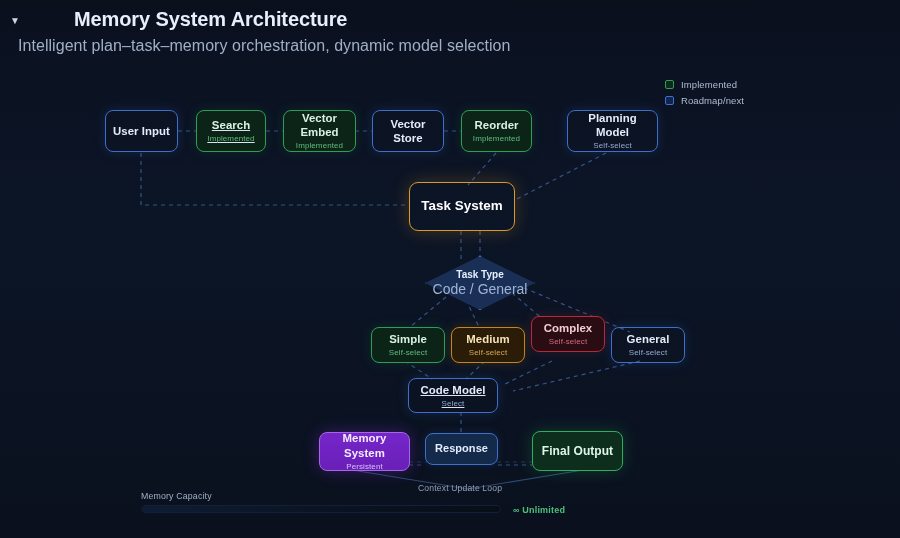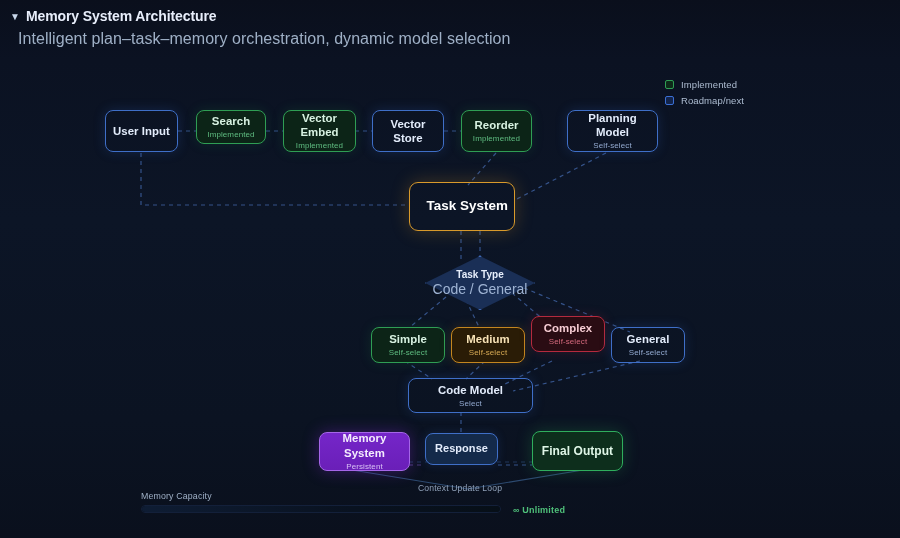--- a/index.html
+++ b/index.html
@@ -44,24 +44,25 @@
     align-items: center;
     gap: 6px;
   }
   .caret {
     font-size: 10px;
     line-height: 1;
     color: #c8d6ea;
     transform: translateY(1px);
   }
   .title {
-    font-size: 14px;
+    font-size: 20px;
     font-weight: bold;
     letter-spacing: -0.1px;
     color: #e8eefb;
+    margin-left: 48px;
   }
   .subtitle {
     margin-top: 6px;
     margin-left: 8px;
     font-size: 16px;
     color: #9fb0c6;
     letter-spacing: 0.05px;
   }
 
   
@@ -342,21 +343,21 @@
 
     <path class="es" d="M352,470 L468,489 L583,470"></path>
 
     <path class="e" d="M409,462 L532,462" opacity="0.55"></path>
   </svg>
 
   <div class="node n-blue" style="left:105px; top:110px; width:73px; height:42px;">
     <span class="nlabel">User Input</span>
   </div>
 
-  <div class="node n-green" style="left:196px; top:110px; width:70px; height:34px;">
+  <div class="node n-green" style="left:196px; top:110px; width:70px; height:42px;text-decoration:underline;">
     <span class="nlabel">Search</span>
     <span class="nsub">Implemented</span>
   </div>
 
   <div class="node n-green" style="left:283px; top:110px; width:73px; height:42px;">
     <span class="nlabel">Vector Embed</span>
     <span class="nsub">Implemented</span>
   </div>
 
   <div class="node n-blue" style="left:372px; top:110px; width:72px; height:42px;">
@@ -366,21 +367,21 @@
   <div class="node n-green" style="left:461px; top:110px; width:71px; height:42px;">
     <span class="nlabel">Reorder</span>
     <span class="nsub">Implemented</span>
   </div>
 
   <div class="node n-blue" style="left:567px; top:110px; width:91px; height:42px;">
     <span class="nlabel">Planning Model</span>
     <span class="nsub">Self-select</span>
   </div>
 
-  <div class="node n-accent" style="left:409px; top:182px; width:106px; height:49px;align-items:flex-end;">
+  <div class="node n-accent" style="left:409px; top:182px; width:106px; height:49px;">
     <span class="nlabel">Task System</span>
   </div>
 
   <div class="diamond-wrap" style="left:425px; top:256px;">
     <div class="diamond-shape"></div>
     <div class="diamond-text">
       <span class="nlabel">Task Type</span>
       <span class="nsub">Code / General</span>
     </div>
   </div>
@@ -398,21 +399,21 @@
   <div class="node n-red" style="left:531px; top:316px; width:74px; height:36px;">
     <span class="nlabel">Complex</span>
     <span class="nsub">Self-select</span>
   </div>
 
   <div class="node n-blue" style="left:611px; top:327px; width:74px; height:36px;">
     <span class="nlabel">General</span>
     <span class="nsub">Self-select</span>
   </div>
 
-  <div class="node n-blue" style="left:408px; top:378px; width:125px; height:35px;">
+  <div class="node n-blue" style="left:408px; top:378px; width:90px; height:35px;text-decoration:underline;">
     <span class="nlabel">Code Model</span>
     <span class="nsub">Select</span>
   </div>
 
   <div class="node n-resp" style="left:425px; top:433px; width:73px; height:32px;">
     <span class="nlabel">Response</span>
   </div>
 
   <div class="node n-purple" style="left:319px; top:432px; width:91px; height:39px;">
     <span class="nlabel">Memory System</span>

